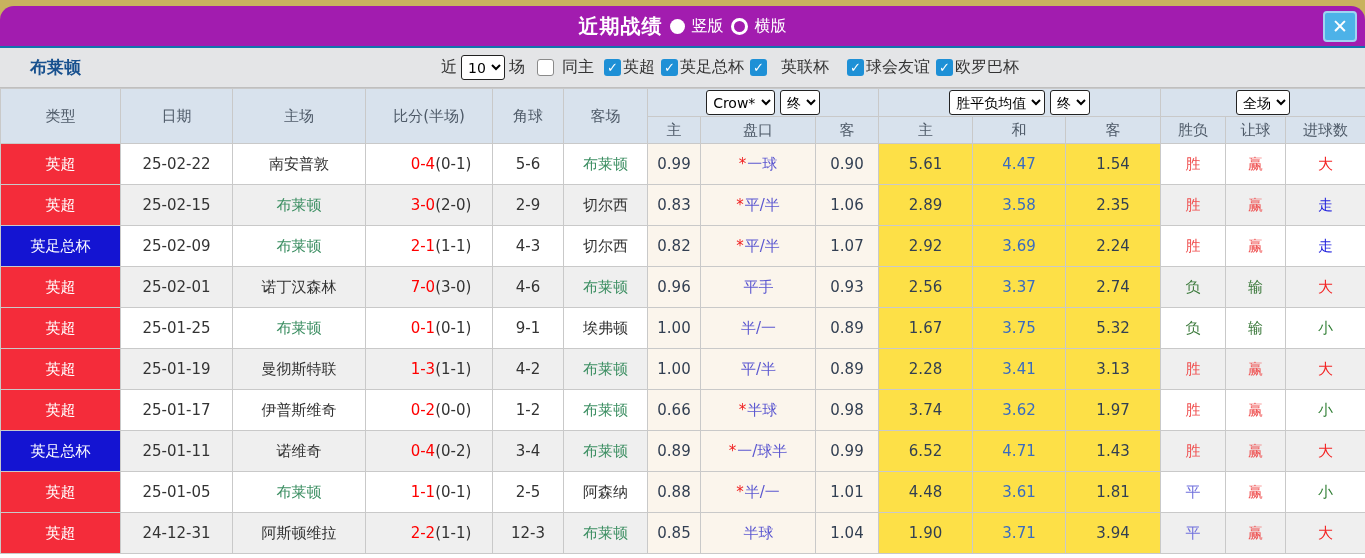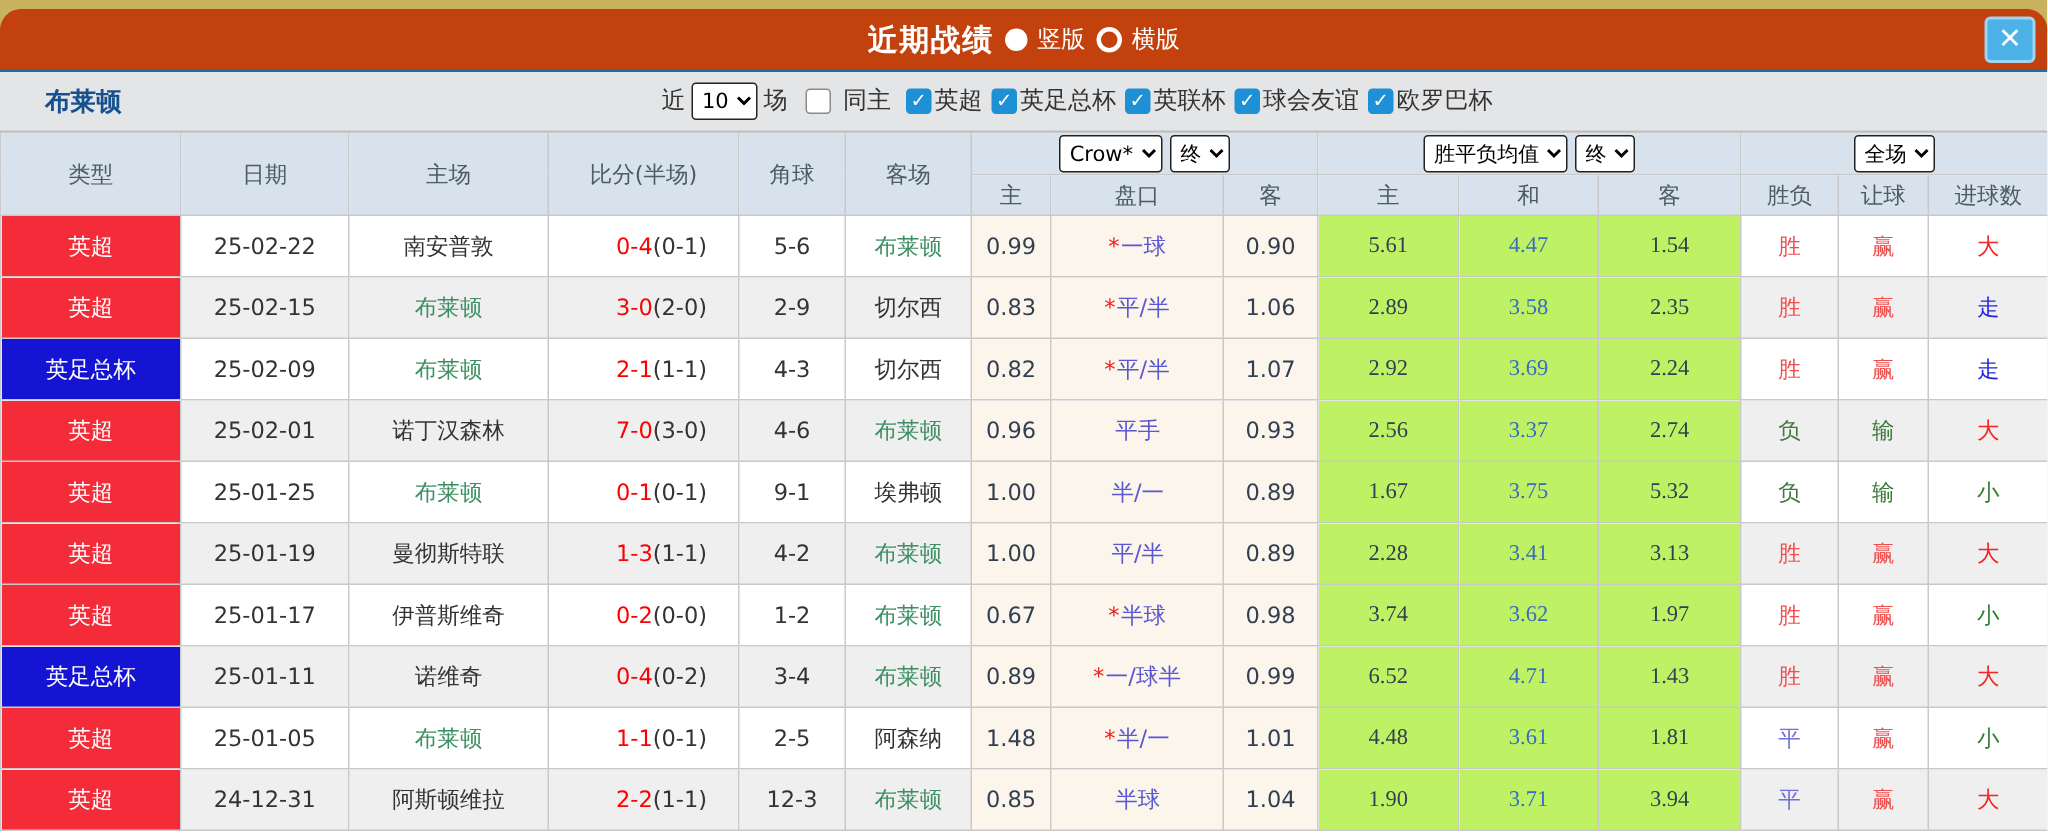--- a/index.html
+++ b/index.html
@@ -2,21 +2,21 @@
 <html><head>
 <meta charset="utf-8">
 <style>
   * { box-sizing: border-box; margin: 0; padding: 0; }
   body { font-family: "DejaVu Sans", "Liberation Sans", sans-serif; background: #fff; }
   .page { width: 1365px; height: 558px; overflow: hidden; background: #fff; position: relative; }
 
   
   .titlebar-wrap { background: #c8b25e; padding-top: 6px; }
   .titlebar {
-    background: #c2410c; height: 42px; border-radius: 14px 14px 0 0;
+    background: #a21caf; height: 42px; border-radius: 14px 14px 0 0;
     display: flex; align-items: center; justify-content: center; position: relative;
     border-bottom: 2px solid #1273ad; color: #fff;
   }
   .title-group { display: flex; align-items: center; gap: 7px; }
   .title-text { font-size: 20px; font-weight: bold; letter-spacing: 1px; }
   .radio { width: 15px; height: 15px; border-radius: 50%; display: inline-block; cursor: pointer; }
   .radio.selected { background: #fff; }
   .radio.unselected { background: transparent; border: 3px solid #fff; width: 17px; height: 17px; }
   .radio-label { font-size: 16px; }
   .close-btn {
@@ -48,21 +48,21 @@
   
   table { border-collapse: collapse; table-layout: fixed; width: 1365px; padding-left: 34px; }
   th, td { border: 1px solid #c9c9c9; text-align: center; overflow: hidden; white-space: nowrap; }
   thead th { background: #d8e2ed; color: #4e5a68; font-weight: normal; font-size: 15px; }
   tr.hdr-selects th { height: 28px; }
   tr.hdr-sub th { height: 27px; }
   tbody td { height: 41px; font-size: 15px; color: #333; background: #fff; }
   tbody tr.alt td { background: #efefef; }
   td.c-type { color: #fff; }
   td.tint-h, tr.alt td.tint-h { background: #fbf5ec; }
-  td.tint-w, tr.alt td.tint-w { background: #bef264; font-family: Liberation Serif, serif; }
+  td.tint-w, tr.alt td.tint-w { background: #fde047; }
   td.c-odds { color: #323f52; }
   td.c-draw-avg { color: #3a6cc0; }
   .focus-team { color: #3d8f63; }
   .ft { color: #f00; margin-left: 24px; }
   .ht { color: #333; }
   .line-star { color: #f02020; margin-right: 1px; }
   .line-text { color: #5b57d0; }
   .hdr-select-group { text-align: center; }
 </style>
 </head>
@@ -92,21 +92,21 @@
       </select>
       <span class="lbl">场</span>
       <span class="cb unchecked"></span>
       <span class="lbl">同主</span>
       <span id="comp-filters" style="display:flex;align-items:center;">
           <span class="cb checked"></span>
           <span class="lbl" style="margin: 0px;">英超</span>
           <span class="cb checked"></span>
           <span class="lbl" style="margin: 0px;">英足总杯</span>
           <span class="cb checked"></span>
-          <span class="lbl" style="margin: 0px;">英联杯</span>
+          <span class="lbl" style="margin: 12px;">英联杯</span>
           <span class="cb checked"></span>
           <span class="lbl" style="margin: 0px;">球会友谊</span>
           <span class="cb checked"></span>
           <span class="lbl" style="margin: 0px;">欧罗巴杯</span>
         </span>
     </div>
   </div>
 
   <table>
     <colgroup>
@@ -261,21 +261,21 @@
       <td style="color: rgb(239, 79, 79);">赢</td>
       <td style="color: rgb(243, 37, 37);">大</td>
     </tr>
         <tr>
       <td class="c-type" style="background: rgb(244, 44, 58);">英超</td>
       <td>25-01-17</td>
       <td>伊普斯维奇</td>
       <td><span class="ft">0-2</span><span class="ht">(0-0)</span></td>
       <td>1-2</td>
       <td class="focus-team">布莱顿</td>
-      <td class="tint-h c-odds">0.67</td>
+      <td class="tint-h c-odds">0.66</td>
       <td class="tint-h"><span class="line-star">*</span><span class="line-text">半球</span></td>
       <td class="tint-h c-odds">0.98</td>
       <td class="tint-w c-odds">3.74</td>
       <td class="tint-w c-draw-avg">3.62</td>
       <td class="tint-w c-odds">1.97</td>
       <td style="color: rgb(239, 79, 79);">胜</td>
       <td style="color: rgb(239, 79, 79);">赢</td>
       <td style="color: rgb(46, 125, 50);">小</td>
     </tr>
         <tr class="alt">
@@ -295,21 +295,21 @@
       <td style="color: rgb(239, 79, 79);">赢</td>
       <td style="color: rgb(243, 37, 37);">大</td>
     </tr>
         <tr>
       <td class="c-type" style="background: rgb(244, 44, 58);">英超</td>
       <td>25-01-05</td>
       <td class="focus-team">布莱顿</td>
       <td><span class="ft">1-1</span><span class="ht">(0-1)</span></td>
       <td>2-5</td>
       <td>阿森纳</td>
-      <td class="tint-h c-odds">1.48</td>
+      <td class="tint-h c-odds">0.88</td>
       <td class="tint-h"><span class="line-star">*</span><span class="line-text">半/一</span></td>
       <td class="tint-h c-odds">1.01</td>
       <td class="tint-w c-odds">4.48</td>
       <td class="tint-w c-draw-avg">3.61</td>
       <td class="tint-w c-odds">1.81</td>
       <td style="color: rgb(112, 112, 220);">平</td>
       <td style="color: rgb(239, 79, 79);">赢</td>
       <td style="color: rgb(46, 125, 50);">小</td>
     </tr>
         <tr class="alt">

